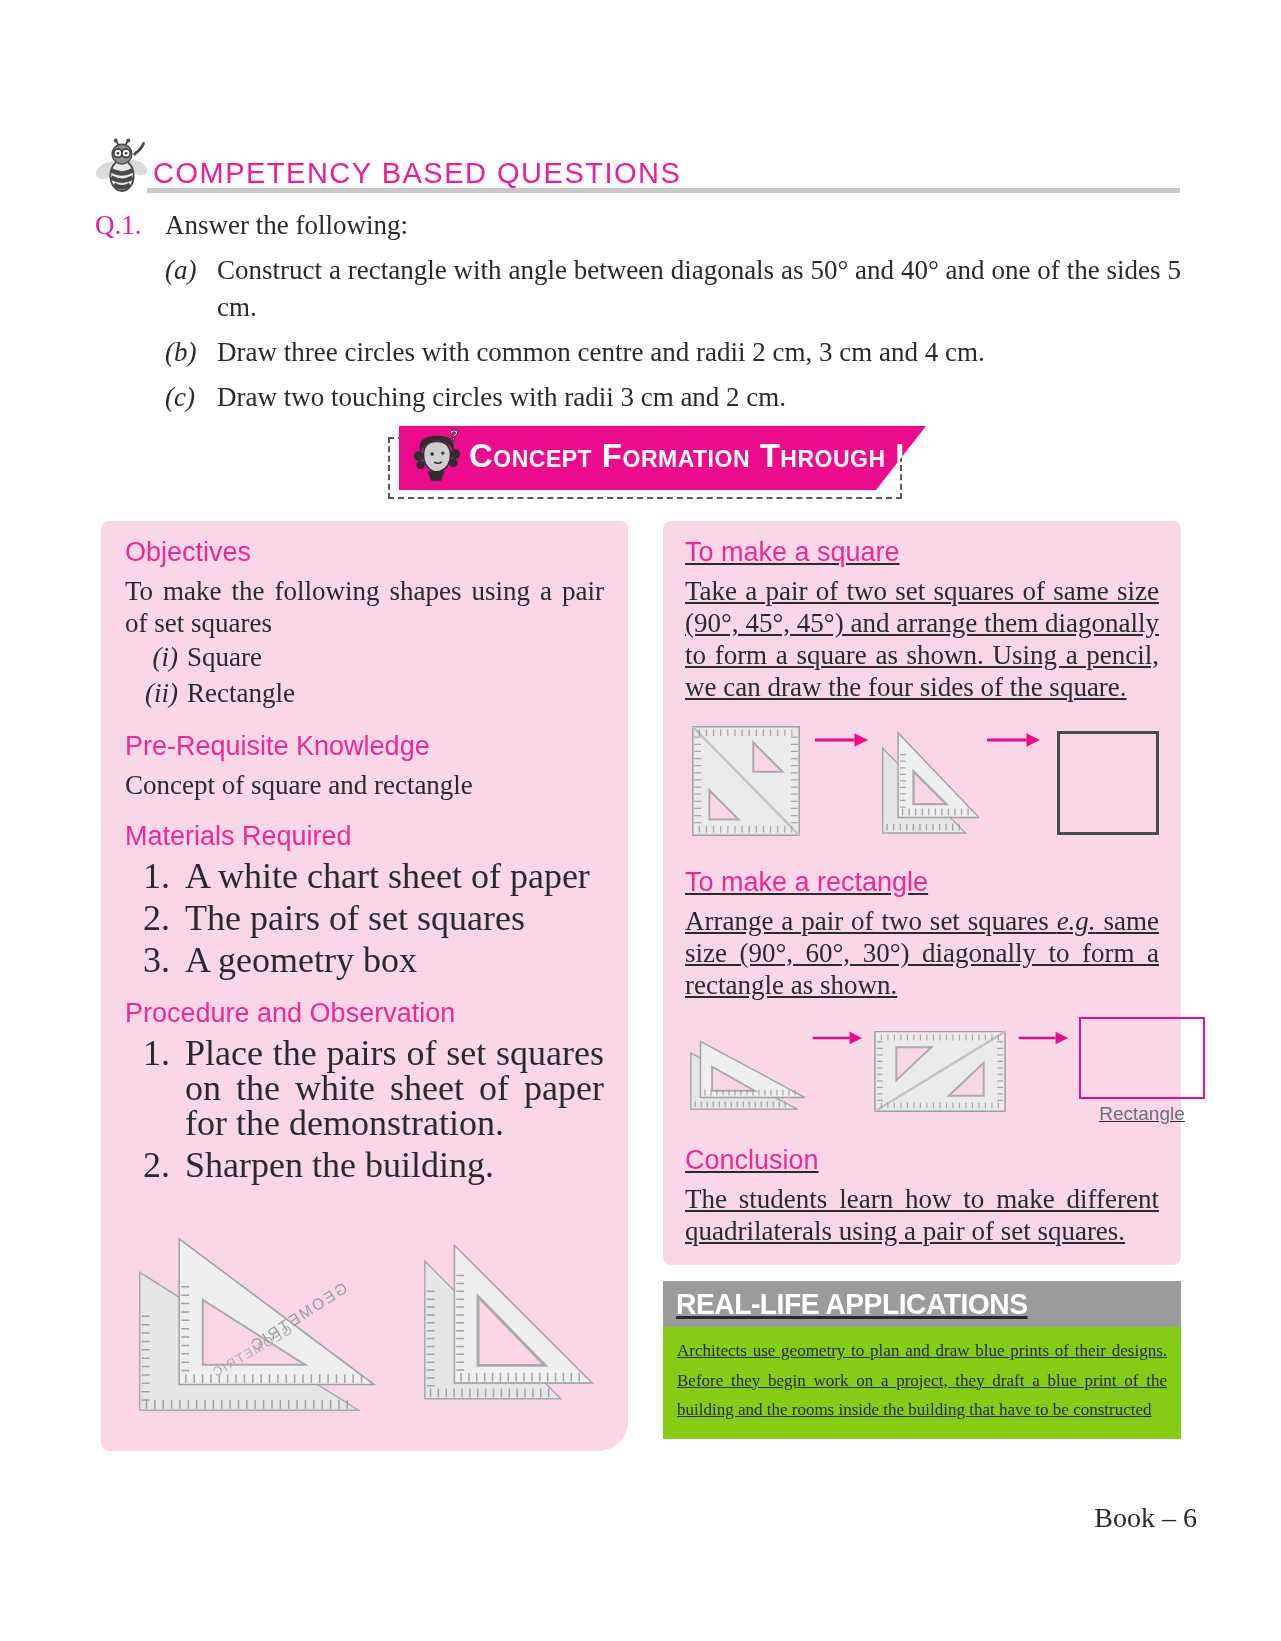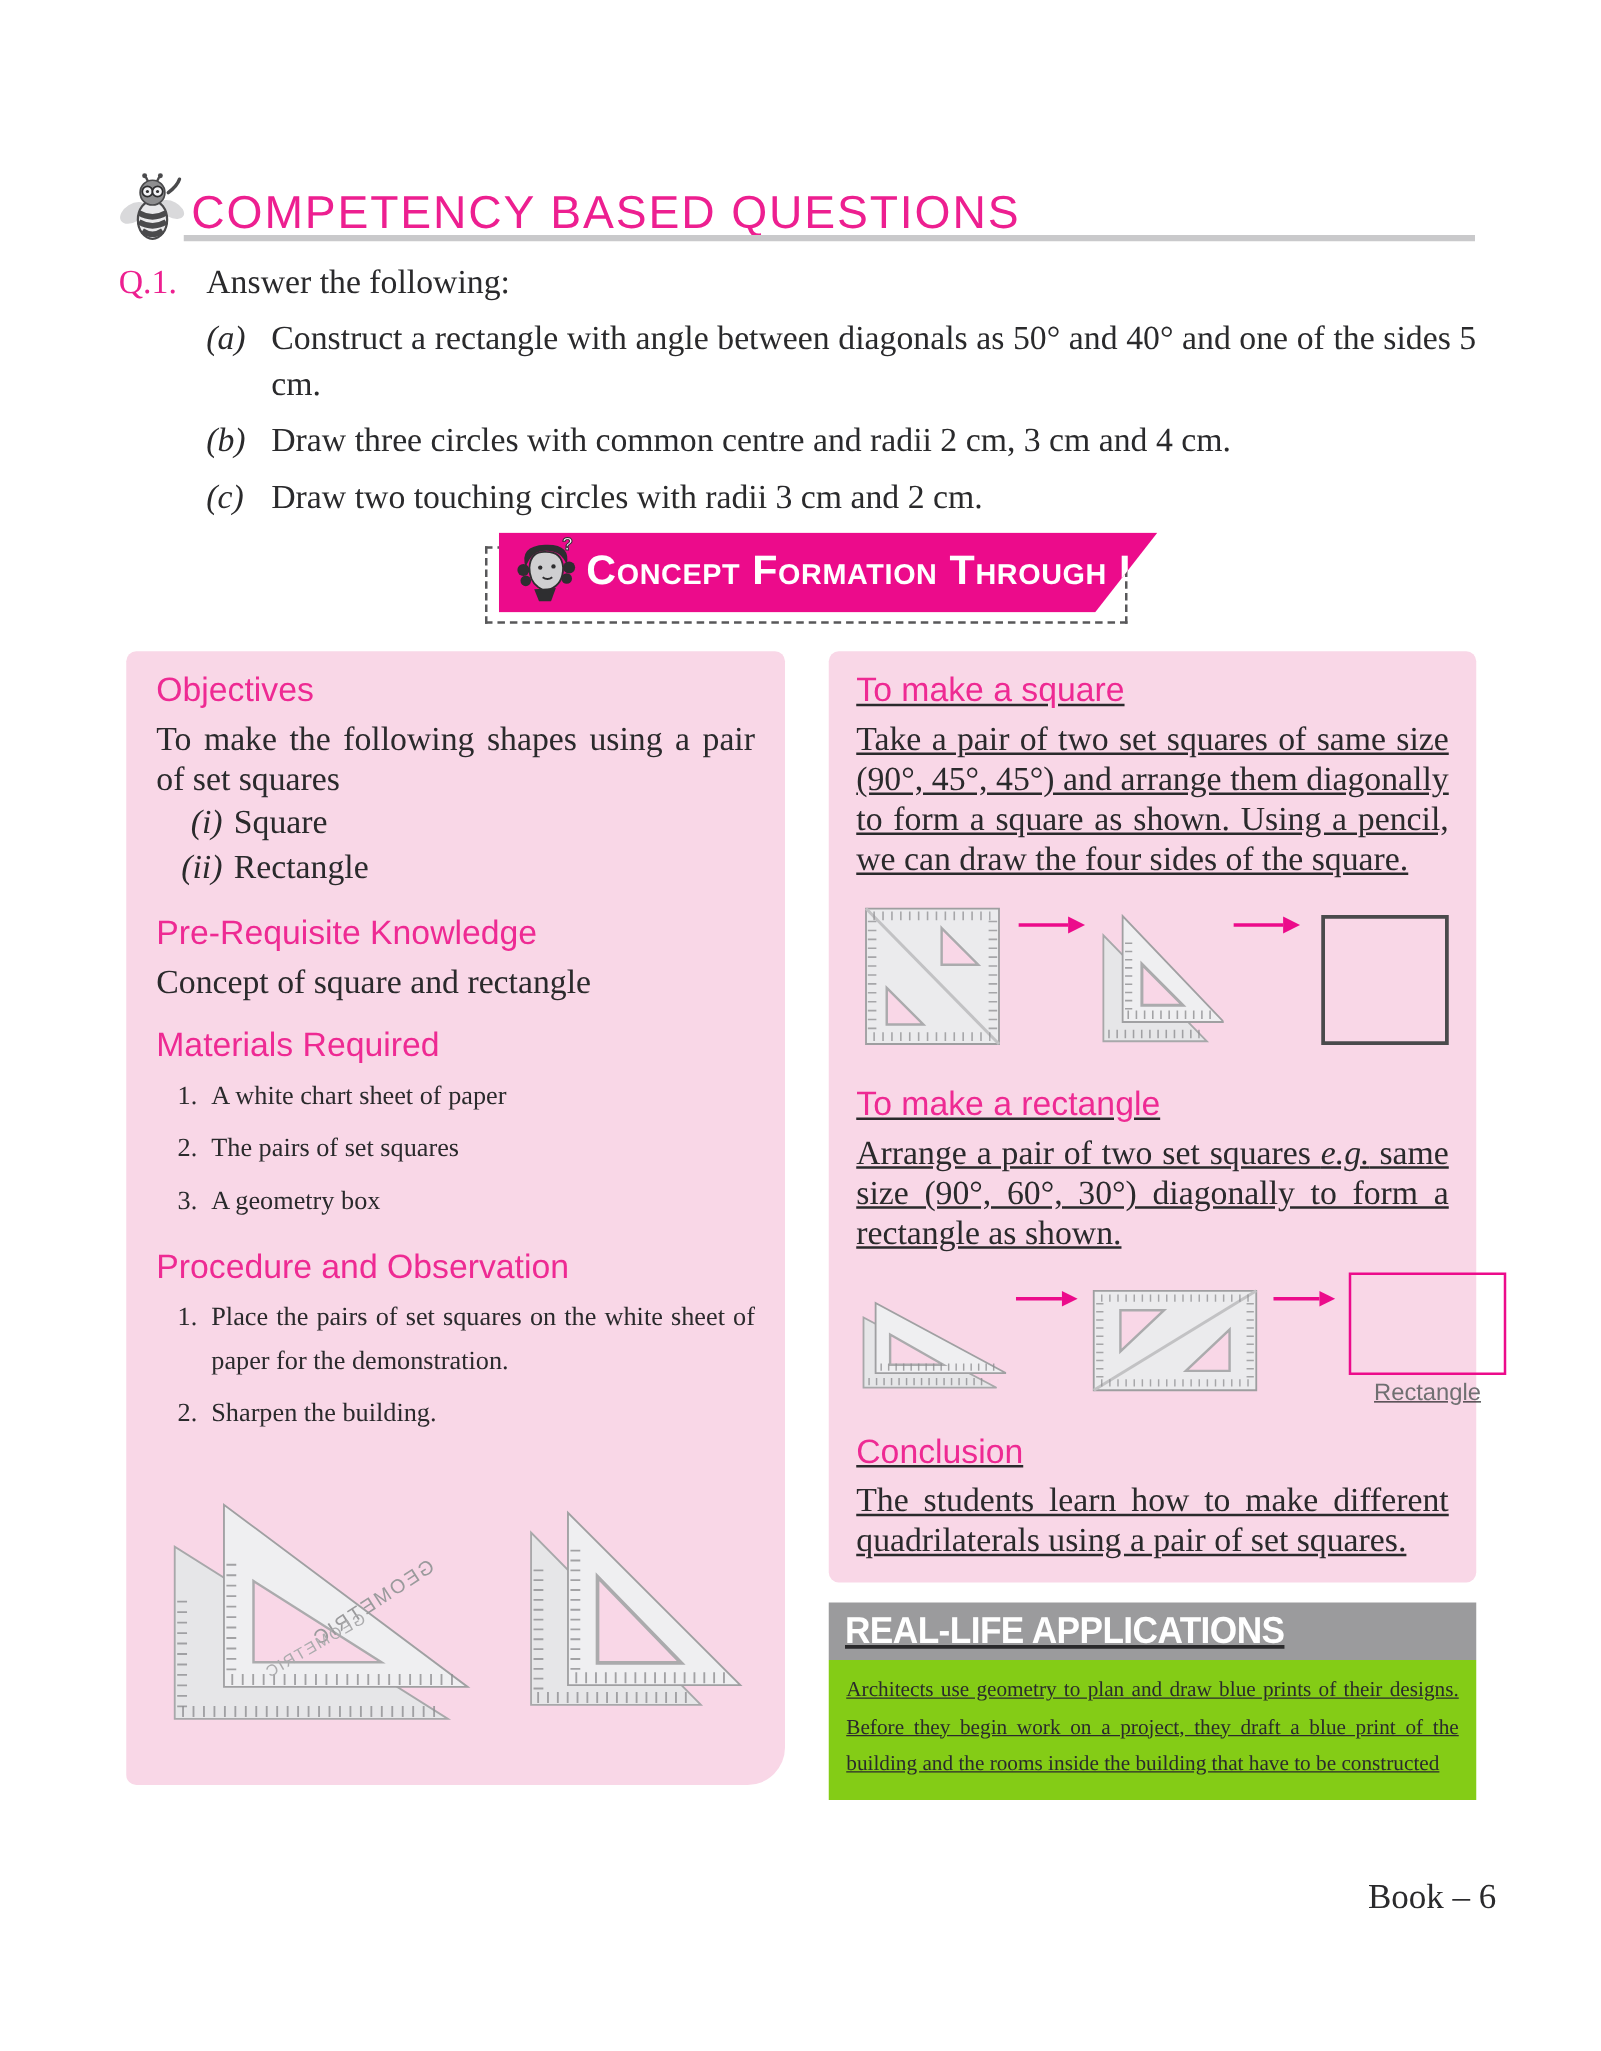--- a/index.html
+++ b/index.html
@@ -7,21 +7,21 @@
   .page {
     position:relative; width:1281px; height:1641px; margin:0 auto;
     background:#ffffff; overflow:hidden;
     font-family:"Liberation Serif", serif; color:#2a2a2c;
   }
 
   
   .header { position:absolute; left:95px; top:134px; width:1090px; }
   .header-row { display:flex; align-items:flex-end; }
   .comp-title {
-    font-family:"Liberation Sans", sans-serif; font-size:37px; color:#ed1f90;
+    font-family:"Liberation Sans", sans-serif; font-size:29px; color:#ed1f90;
     letter-spacing:1.5px; padding-left:4px; padding-bottom:8px; white-space:nowrap;
   }
   .header-rule { position:absolute; left:52px; top:54px; width:1033px; height:5px; background:#c9c9cb; }
 
   
   .questions { position:absolute; left:95px; top:207px; width:1086px; font-size:27px; line-height:37px; }
   .q-first { display:flex; }
   .q-num { color:#ed1f90; width:70px; flex:none; }
   .q-item { display:flex; margin-top:8px; }
   .q-label { font-style:italic; margin-left:70px; width:52px; flex:none; }
@@ -51,21 +51,21 @@
 
   .pink-h {
     font-family:"Liberation Sans", sans-serif; font-weight:normal;
     color:#ee2a93; font-size:27px; margin:20px 0 7px;
   }
   .pink-h.first { margin-top:4px; }
   .bodytext { font-size:27px; line-height:32px; text-align:justify; }
   .obj-item { display:flex; line-height:36px; font-size:27px; }
   .obj-label { width:62px; text-align:right; padding-right:9px; font-style:italic; flex:none; }
   ol.num-list { margin:2px 0 0 38px; }
-  ol.num-list li { font-size:21px; line-height:35px; margin-bottom:7px; padding-left:6px; text-align:justify; }
+  ol.num-list li { font-size:36px; line-height:35px; margin-bottom:7px; padding-left:6px; text-align:justify;margin-left:16px; }
 
   .photos { display:flex; gap:32px; align-items:flex-end; margin-top:44px; }
 
   .fig-row { display:flex; align-items:center; margin:16px 0 6px; gap:6px; }
   .arrow-ic { flex:none; align-self:flex-start; margin-top:12px; }
   .sq-outline { width:102px; height:104px; border:3px solid #4a4a4c; margin-left:10px; flex:none; }
   .rect-fig { display:flex; flex-direction:column; align-items:center; margin-left:4px; flex:none; }
   .rect-outline { width:126px; height:82px; border:2px solid #ec0b8b; }
   .fig-caption { font-family:"Liberation Sans", sans-serif; font-size:19px; color:#6f6f71; margin-top:4px; }
 

